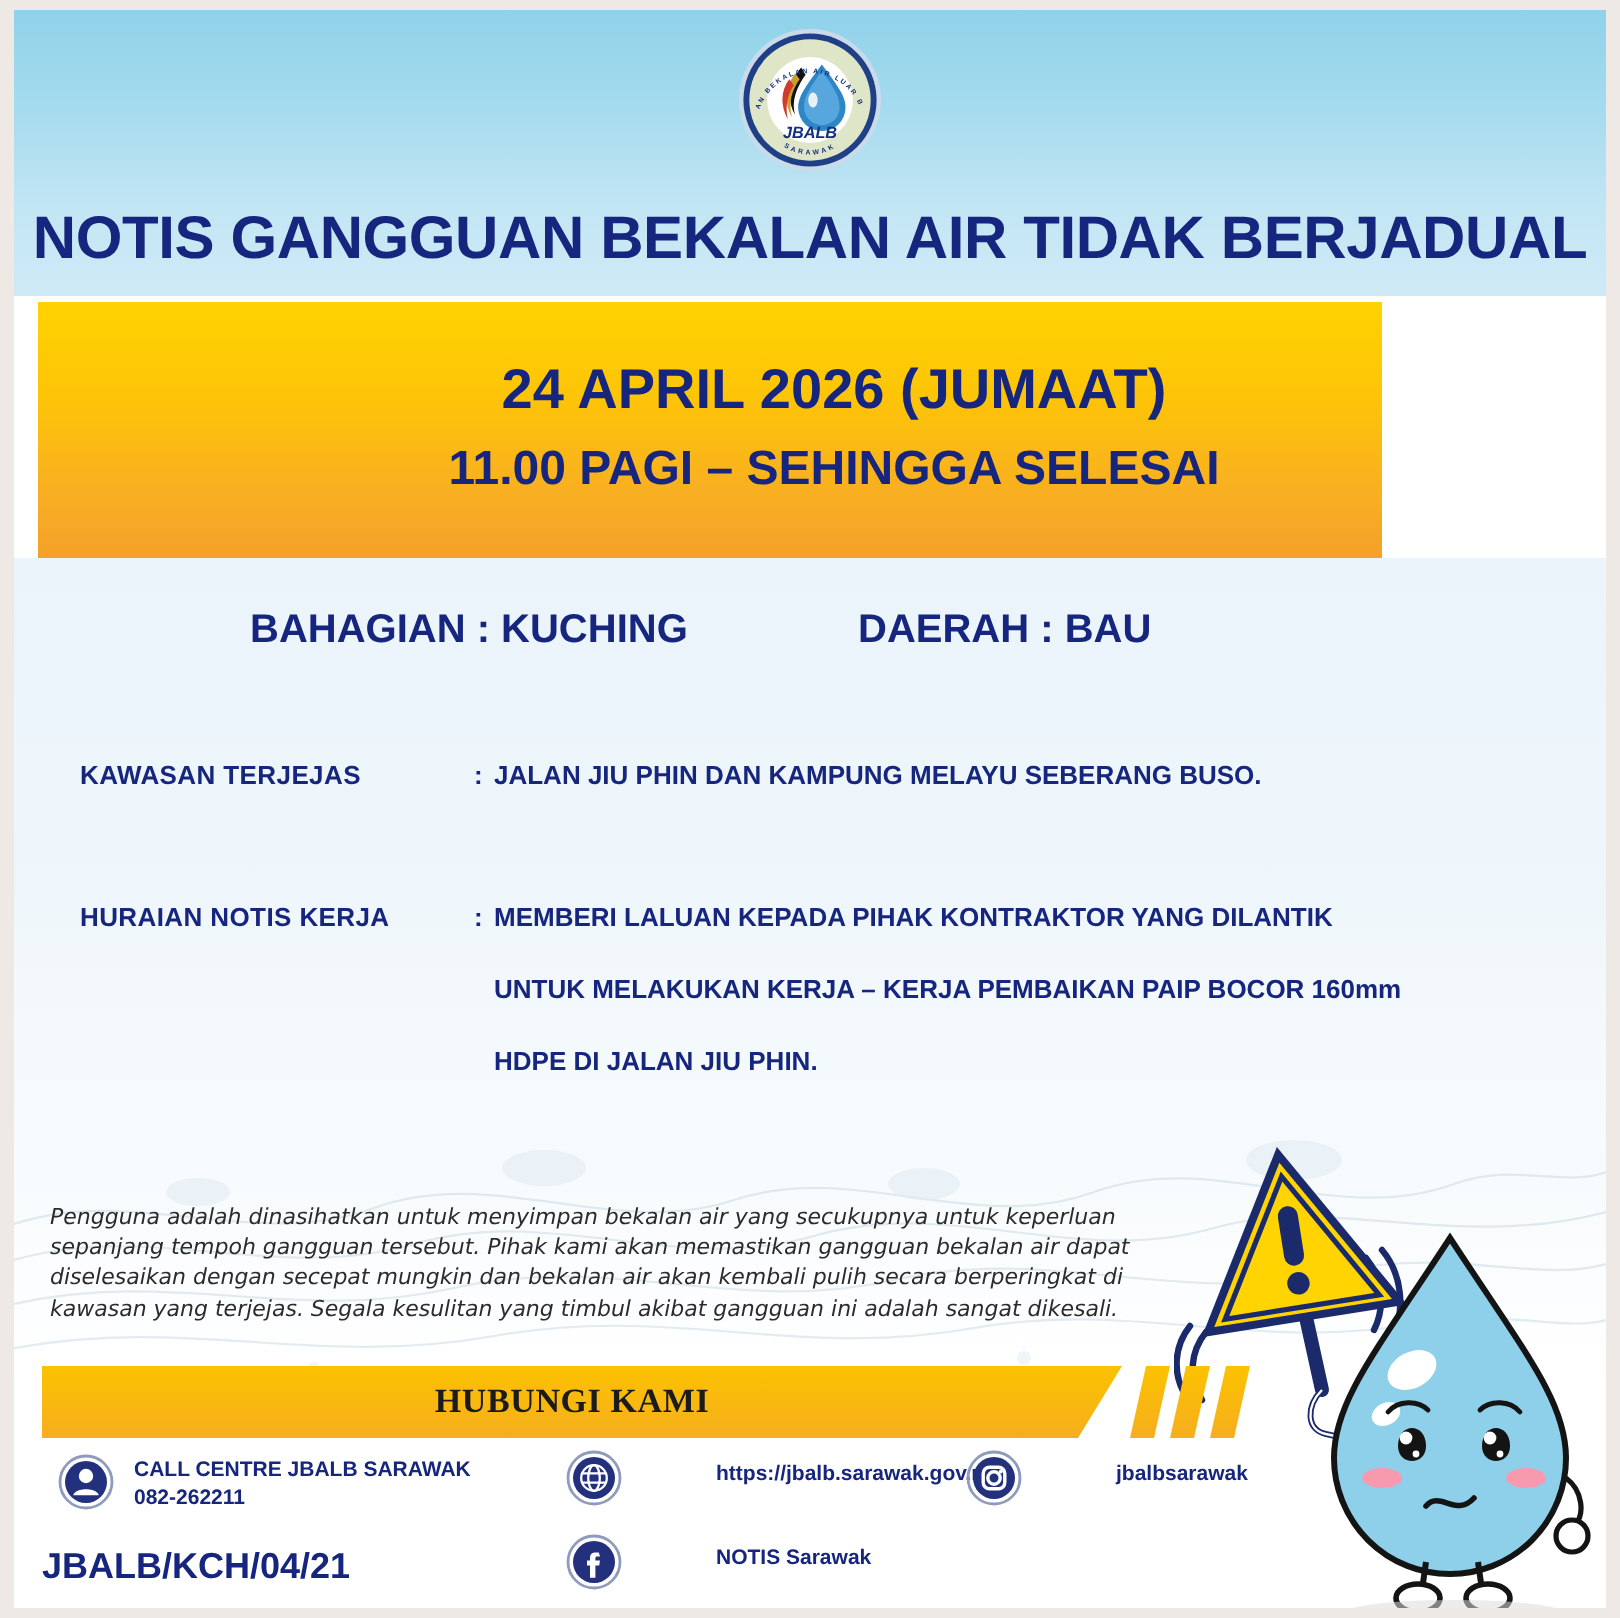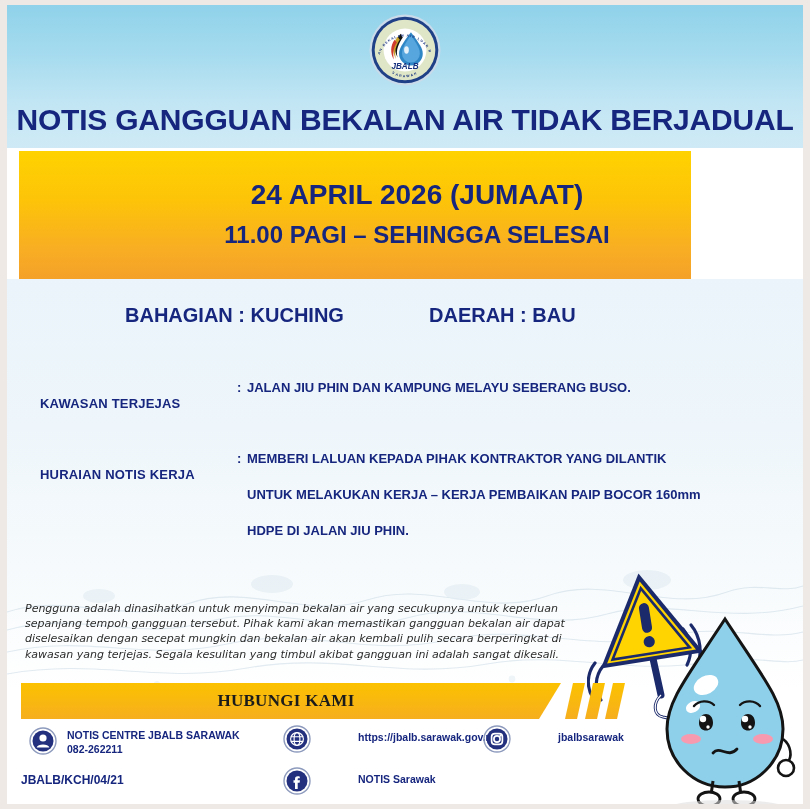--- a/index.html
+++ b/index.html
@@ -61,21 +61,21 @@
   }
 
   .region-row{
     position:absolute;left:0;top:25px;width:796px;
     font-size:20px;font-weight:bold;color:#16267e;
   }
   .region-bahagian{position:absolute;left:118px;top:0;}
   .region-daerah{position:absolute;left:422px;top:0;}
 
   .field{position:absolute;left:0;width:796px;font-size:13px;font-weight:bold;color:#16267e;}
-  .field .lbl{position:absolute;left:33px;top:16px;letter-spacing:.2px;}
+  .field .lbl{position:absolute;left:33px;top:0;letter-spacing:.2px;}
   .field .colon{position:absolute;left:230px;top:0;}
   .field .val{position:absolute;left:240px;top:0;}
   .field .val2{position:absolute;left:240px;top:36px;}
   .field .val3{position:absolute;left:240px;top:72px;}
 
   .f-kawasan{top:101px;}
   .f-huraian{top:172px;}
 
   .disclaimer{
     position:absolute;left:18px;top:322px;width:560px;
@@ -113,21 +113,21 @@
   .ci-text{position:absolute;left:38px;top:2px;font-size:10.5px;font-weight:bold;color:#16267e;line-height:13.5px;white-space:nowrap;}
   .ci-text.single{top:6px;margin-left:37px;}
 
   .c-call{left:22px;top:448px;}
   .c-web{left:276px;top:446px;}
   .c-fb{left:276px;top:488px;}
   .c-ig{left:476px;top:446px;}
 
   .refno{
     position:absolute;left:14px;top:494px;
-    font-size:12px;font-weight:bold;color:#16267e;
+    font-size:18px;font-weight:bold;color:#16267e;
   }
 </style>
 </head>
 <body>
 
 <div class="poster">
 
   <div class="header">
 
     <div class="logo">
@@ -275,21 +275,21 @@
     <div class="contact-item c-call">
       <span class="ci-icon">
         <svg viewBox="0 0 28 28" width="28" height="28">
           <circle cx="14" cy="14" r="13" fill="none" stroke="#8e9bbd" stroke-width="1.4"></circle>
           <circle cx="14" cy="14" r="10.5" fill="#22307e"></circle>
           <circle cx="14" cy="11" r="3.6" fill="#ffffff"></circle>
           <path d="M7.6 20.6 C 8.6 16.6, 19.4 16.6, 20.4 20.6 Z" fill="#ffffff"></path>
         </svg>
       </span>
       <span class="ci-text">
-        <span>NOTIS CENTRE JBALB SARAWAK</span><br>
+        <span>CALL CENTRE JBALB SARAWAK</span><br>
         <span>082-262211</span>
       </span>
     </div>
 
     <div class="contact-item c-web">
       <span class="ci-icon">
         <svg viewBox="0 0 28 28" width="28" height="28">
           <circle cx="14" cy="14" r="13" fill="none" stroke="#8e9bbd" stroke-width="1.4"></circle>
           <circle cx="14" cy="14" r="10.5" fill="#22307e"></circle>
           <g stroke="#ffffff" stroke-width="1.15" fill="none">

